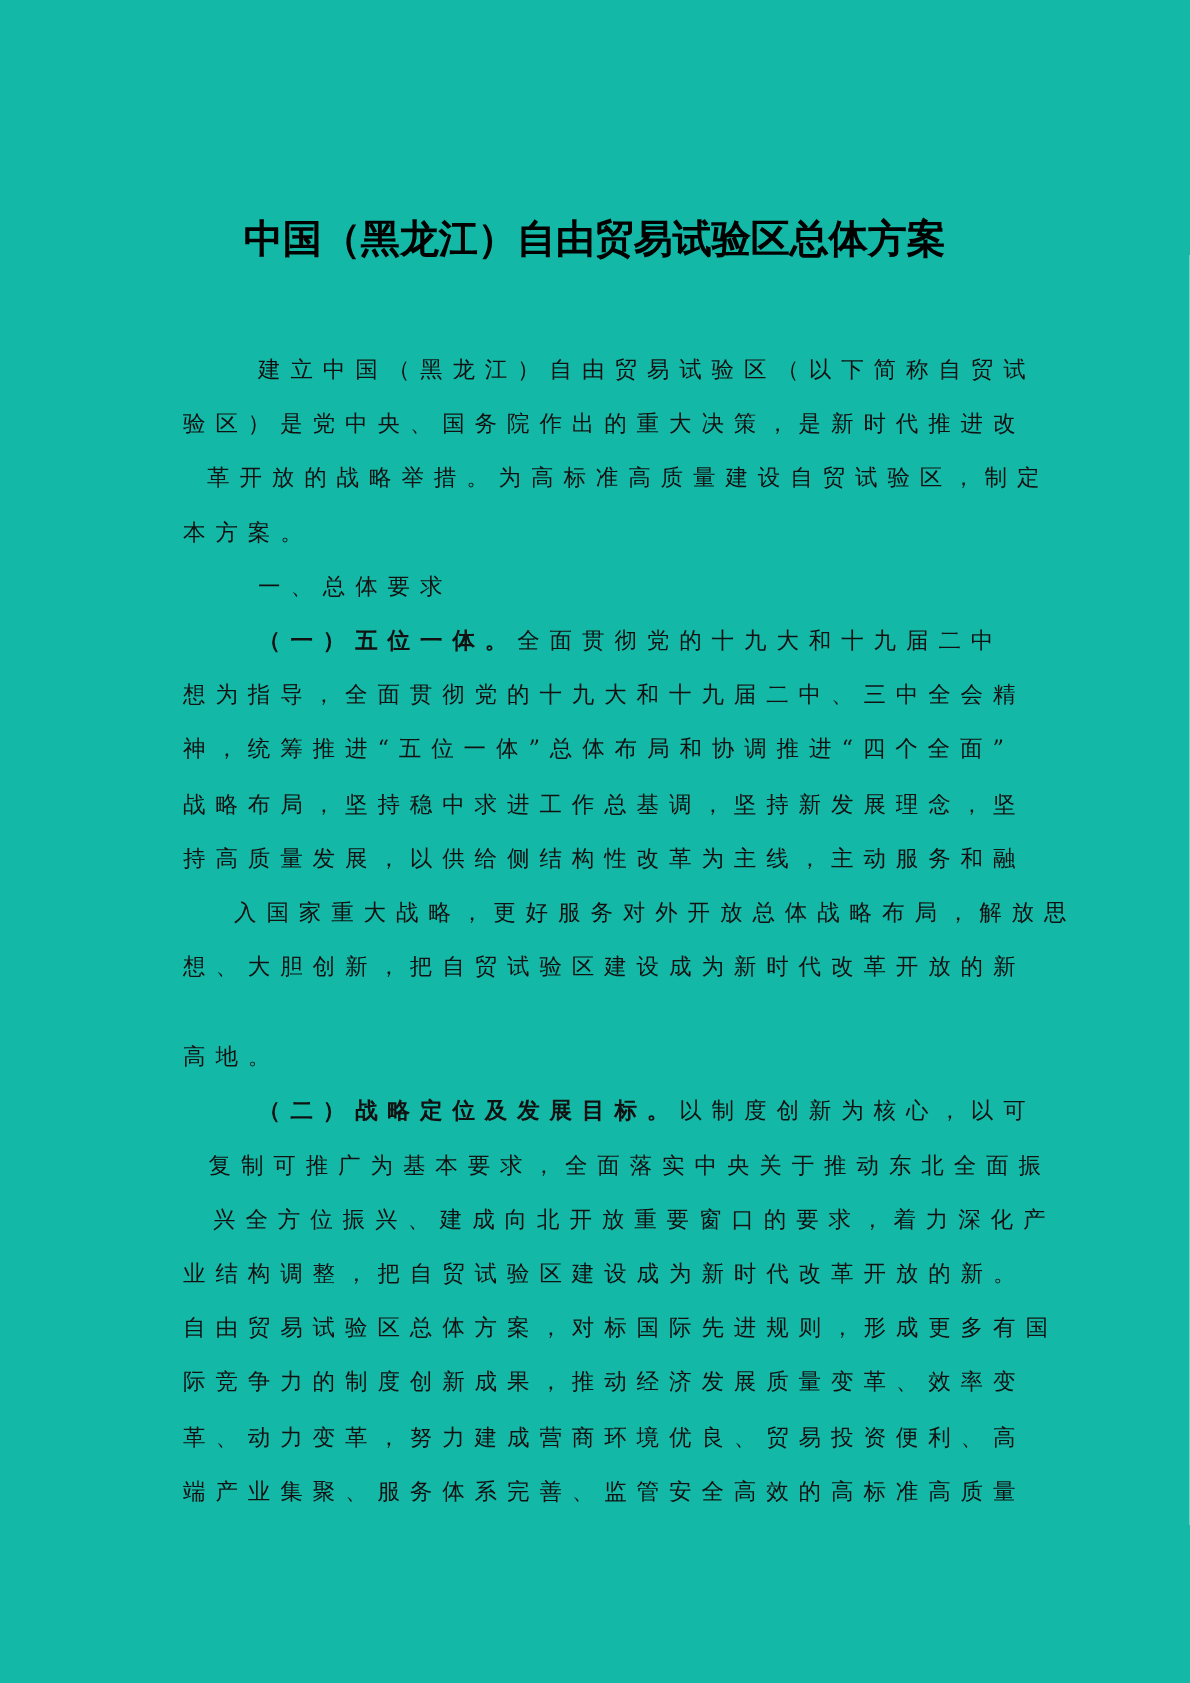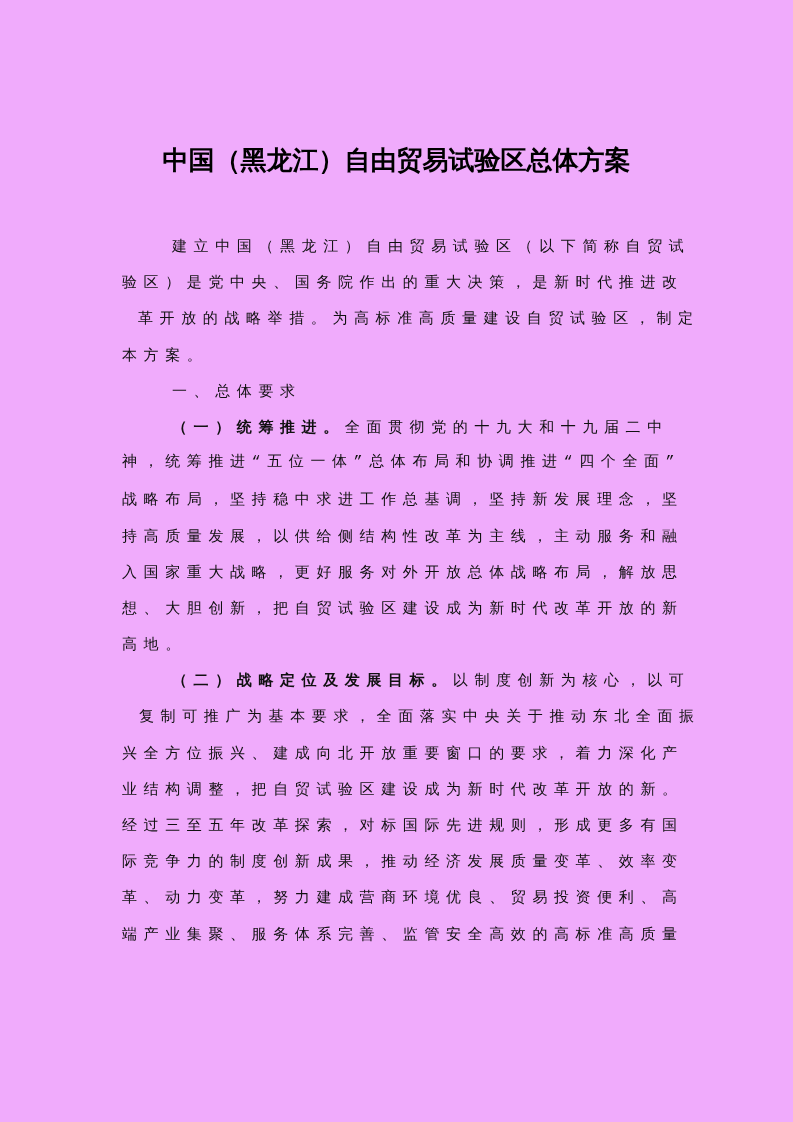--- a/index.html
+++ b/index.html
@@ -1,17 +1,17 @@
 <!DOCTYPE html>
 <html><head>
   <meta charset="utf-8">
   <style>
     html, body { margin: 0; padding: 0; background: #ffffff; }
     body { width: 793px; height: 1122px; position: relative; overflow: hidden; }
-    .page { position: absolute; left: 0; top: 0; width: 793px; height: 1122px; background: #f0abfc; }
+    .page { position: absolute; left: 0; top: 0; width: 793px; height: 1122px; background: #14b8a6; }
     .title {
       position: absolute; left: 0; top: 140px; width: 793px;
       text-align: center;
       font-family: "DejaVu Sans", sans-serif;
       font-weight: bold; font-size: 26px; color: #000;
       letter-spacing: 0px; line-height: 40px;
     }
     .body {
       position: absolute; left: 122px; top: 228px; width: 550px;
       font-family: "DejaVu Serif", serif;
@@ -26,29 +26,30 @@
 <body>
 
 <div class="page">
   <div class="title">中国（黑龙江）自由贸易试验区总体方案</div>
   <div class="body" id="doc-body">
       <span class="line" style="padding-left: 50px;"><span>建立中国（黑龙江）自由贸易试验区（以下简称自贸试</span></span>
       <span class="line" style="padding-left: 0px;"><span>验区）是党中央、国务院作出的重大决策，是新时代推进改</span></span>
       <span class="line" style="padding-left: 0px; margin-left: 16px;"><span>革开放的战略举措。为高标准高质量建设自贸试验区，制定</span></span>
       <span class="line" style="padding-left: 0px;"><span>本方案。</span></span>
       <span class="line" style="padding-left: 50px;"><span>一、总体要求</span></span>
-      <span class="line" style="padding-left: 50px;"><span class="bold">（一）统筹推进。</span><span>全面贯彻党的十九大和十九届二中</span></span>
-      <span class="line" style="padding-left: 0px; font-family: Liberation Mono, monospace;"><span>神，统筹推进“五位一体”总体布局和协调推进“四个全面”</span></span>
+      <span class="line" style="padding-left: 50px;"><span class="bold">（一）五位一体。</span><span>全面贯彻党的十九大和十九届二中</span></span>
+      <span class="line" style="padding-left: 0px;"><span>想为指导，全面贯彻党的十九大和十九届二中、三中全会精</span></span>
+      <span class="line" style="padding-left: 0px;"><span>神，统筹推进“五位一体”总体布局和协调推进“四个全面”</span></span>
       <span class="line" style="padding-left: 0px;"><span>战略布局，坚持稳中求进工作总基调，坚持新发展理念，坚</span></span>
       <span class="line" style="padding-left: 0px;"><span>持高质量发展，以供给侧结构性改革为主线，主动服务和融</span></span>
-      <span class="line" style="padding-left: 0px;"><span>入国家重大战略，更好服务对外开放总体战略布局，解放思</span></span>
+      <span class="line" style="padding-left: 0px; margin-left: 34px;"><span>入国家重大战略，更好服务对外开放总体战略布局，解放思</span></span>
       <span class="line" style="padding-left: 0px;"><span>想、大胆创新，把自贸试验区建设成为新时代改革开放的新</span></span>
-      <span class="line" style="padding-left: 0px;"><span>高地。</span></span>
+      <span class="line" style="padding-left: 0px; margin-top: 24px;"><span>高地。</span></span>
       <span class="line" style="padding-left: 50px;"><span class="bold">（二）战略定位及发展目标。</span><span>以制度创新为核心，以可</span></span>
       <span class="line" style="padding-left: 0px; margin-left: 17px;"><span>复制可推广为基本要求，全面落实中央关于推动东北全面振</span></span>
-      <span class="line" style="padding-left: 0px;"><span>兴全方位振兴、建成向北开放重要窗口的要求，着力深化产</span></span>
+      <span class="line" style="padding-left: 0px; margin-left: 20px;"><span>兴全方位振兴、建成向北开放重要窗口的要求，着力深化产</span></span>
       <span class="line" style="padding-left: 0px;"><span>业结构调整，把自贸试验区建设成为新时代改革开放的新。</span></span>
-      <span class="line" style="padding-left: 0px;"><span>经过三至五年改革探索，对标国际先进规则，形成更多有国</span></span>
+      <span class="line" style="padding-left: 0px;"><span>自由贸易试验区总体方案，对标国际先进规则，形成更多有国</span></span>
       <span class="line" style="padding-left: 0px;"><span>际竞争力的制度创新成果，推动经济发展质量变革、效率变</span></span>
       <span class="line" style="padding-left: 0px;"><span>革、动力变革，努力建成营商环境优良、贸易投资便利、高</span></span>
       <span class="line" style="padding-left: 0px;"><span>端产业集聚、服务体系完善、监管安全高效的高标准高质量</span></span>
     </div>
 </div>
 
 </body></html>

